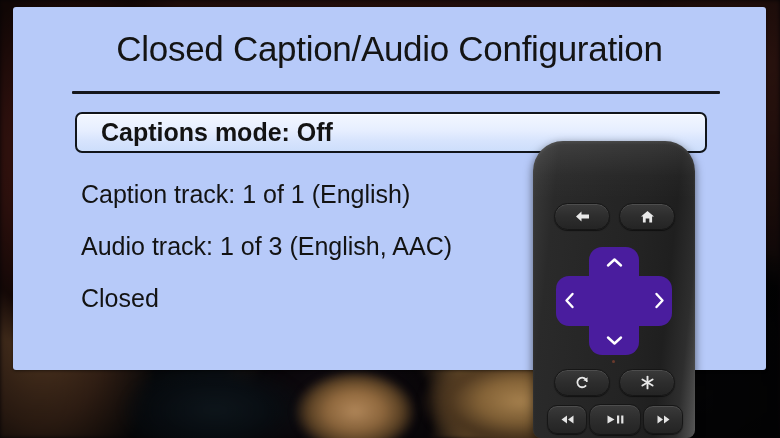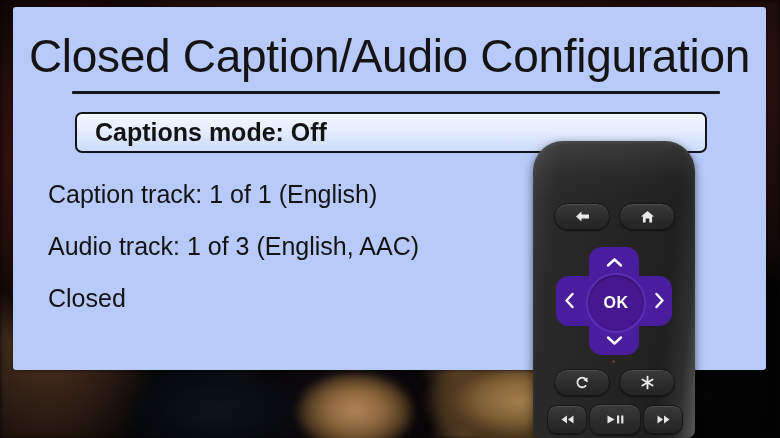--- a/index.html
+++ b/index.html
@@ -73,21 +73,21 @@
     height: 363px;
     background: #b7caf9;
     border-radius: 3px;
     box-shadow: 0 1px 3px rgba(0,0,0,0.45);
   }
   .dlg-title {
     position: absolute;
     left: 0; right: 0;
     top: 22px;
     text-align: center;
-    font-size: 46px;
+    font-size: 35px;
     font-weight: 400;
     color: #141414;
     letter-spacing: -0.3px;
     white-space: nowrap;
   }
   .dlg-divider {
     position: absolute;
     left: 59px;
     right: 46px;
     top: 84px;
@@ -99,30 +99,30 @@
   .menu {
     position: absolute;
     left: 0; right: 0;
     top: 105px;
   }
   .menu-item {
     position: relative;
     height: 38px;
     display: flex;
     align-items: center;
-    padding-left: 35px;
+    padding-left: 68px;
     font-size: 25px;
     color: #131313;
     box-sizing: border-box;
     margin-bottom: 14px;
   }
   .menu-item.selected {
     margin-left: 62px;
     margin-right: 59px;
-    padding-left: 18px;
+    padding-left: 24px;
     height: 41px;
     border: 2px solid #11151b;
     border-radius: 7px;
     background: linear-gradient(180deg, #f3f7ff 0%, #e6eeff 45%, #d7e4fd 72%, #cddefb 100%);
     font-weight: bold;
     box-shadow: inset 0 1px 0 rgba(255,255,255,0.9);
     margin-bottom: 22px;
   }
 
   
@@ -310,23 +310,20 @@
       </div>
 
       <div class="dpad-glyph gl-right">
         <span>
           <svg width="11" height="17" viewBox="0 0 11 17">
             <path d="M2.5 2 L8.5 8.5 L2.5 15" stroke="#fff" stroke-width="2.4" fill="none" stroke-linecap="round" stroke-linejoin="round"></path>
           </svg>
         </span>
       </div>
 
-      <div class="dpad-ok">
-        <span>OK</span>
-      </div>
     </div>
 
     <div class="remote-dot"></div>
 
     <div class="rbtn btn-replay">
       <span>
         <svg width="15" height="15" viewBox="0 0 15 15">
           <path d="M11.8 6.2 A4.8 4.8 0 1 0 10.6 10.8" stroke="#e9e9e9" stroke-width="1.8" fill="none" stroke-linecap="round"></path>
           <path d="M12.6 2.2 L12.3 6.6 L8.2 5.3 Z" fill="#e9e9e9"></path>
         </svg>

